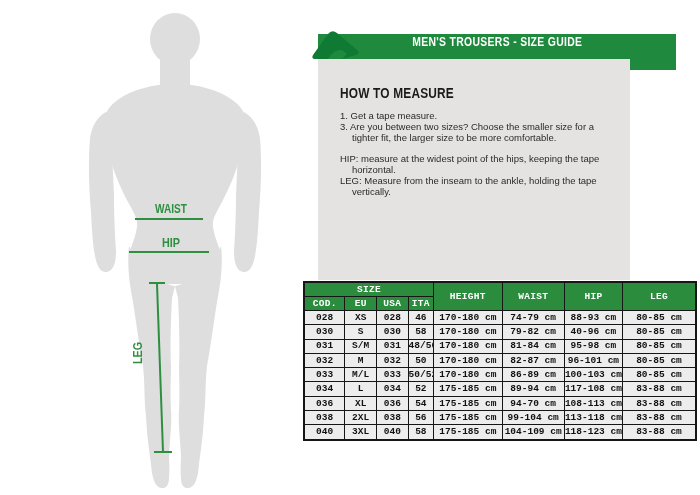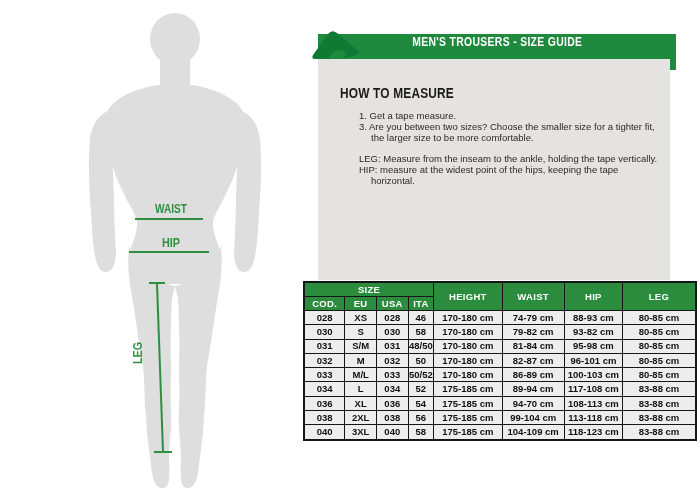--- a/index.html
+++ b/index.html
@@ -15,36 +15,36 @@
     position:absolute;left:318px;top:34px;width:358px;height:36px;
     background:#1f8a3d;display:flex;align-items:flex-start;justify-content:center;
   }
   .title-bar .title{
     color:#ffffff;font-size:13px;font-weight:bold;letter-spacing:.4px;
     display:inline-block;transform:scaleX(.8);transform-origin:center;white-space:nowrap;
   }
   .logo{position:absolute;left:-7px;top:-6px;width:50px;height:32px;}
   
   .panel{
-    position:absolute;left:318px;top:59px;width:352px;height:221px;
+    position:absolute;left:318px;top:59px;width:312px;height:221px;
     background:#e4e3e1;box-sizing:border-box;padding:26px 10px 0 22px;color:#2a2a2a;
   }
   .panel h2{
     margin:0 0 9px 0;font-size:14px;font-weight:bold;color:#1a1a1a;
     transform:scaleX(.85);transform-origin:left;white-space:nowrap;letter-spacing:.2px;
   }
   .step,.note{
-    font-size:9.5px;line-height:11px;padding-left:12px;text-indent:-12px;margin-left:19px;
+    font-size:9.5px;line-height:11px;padding-left:12px;text-indent:-12px;
   }
   .steps{margin-bottom:10px;}
   
   .size-table{
     position:absolute;left:303px;top:281px;width:394px;
     border-collapse:collapse;table-layout:fixed;
-    font-family:Liberation Sans, sans-serif;
+    font-family:Liberation Mono, monospace;
   }
   .size-table th,.size-table td{
     border:1px solid #161616;text-align:center;vertical-align:middle;
     line-height:1;padding:0;overflow:hidden;white-space:nowrap;
   }
   .size-table th{
     background:#2b8c3e;color:#ffffff;font-size:9.5px;font-weight:bold;
     letter-spacing:.3px;height:13px;
   }
   .size-table td{
@@ -115,22 +115,22 @@
     <span class="title">MEN'S TROUSERS - SIZE GUIDE</span>
   </div>
 
   <div class="panel">
     <h2>HOW TO MEASURE</h2>
     <div class="steps">
         <div class="step">1. Get a tape measure.</div>
         <div class="step">3. Are you between two sizes? Choose the smaller size for a tighter fit, the larger size to be more comfortable.</div>
       </div>
     <div class="notes">
+        <div class="note">HIP: measure at the widest point of the hips, keeping the tape horizontal.</div>
         <div class="note">LEG: Measure from the inseam to the ankle, holding the tape vertically.</div>
-        <div class="note">HIP: measure at the widest point of the hips, keeping the tape horizontal.</div>
       </div>
   </div>
 
   <table class="size-table">
     <colgroup>
       <col style="width:40px">
         <col style="width:31px">
         <col style="width:31px">
         <col style="width:25px">
       <col style="width:67px">
@@ -164,21 +164,21 @@
           <td>88-93 cm</td>
           <td>80-85 cm</td>
         </tr>
         <tr>
           <td>030</td>
           <td>S</td>
           <td>030</td>
           <td>58</td>
           <td>170-180 cm</td>
           <td>79-82 cm</td>
-          <td>93-82 cm</td>
+          <td>40-96 cm</td>
           <td>80-85 cm</td>
         </tr>
         <tr>
           <td>031</td>
           <td>S/M</td>
           <td>031</td>
           <td>48/50</td>
           <td>170-180 cm</td>
           <td>81-84 cm</td>
           <td>95-98 cm</td>

